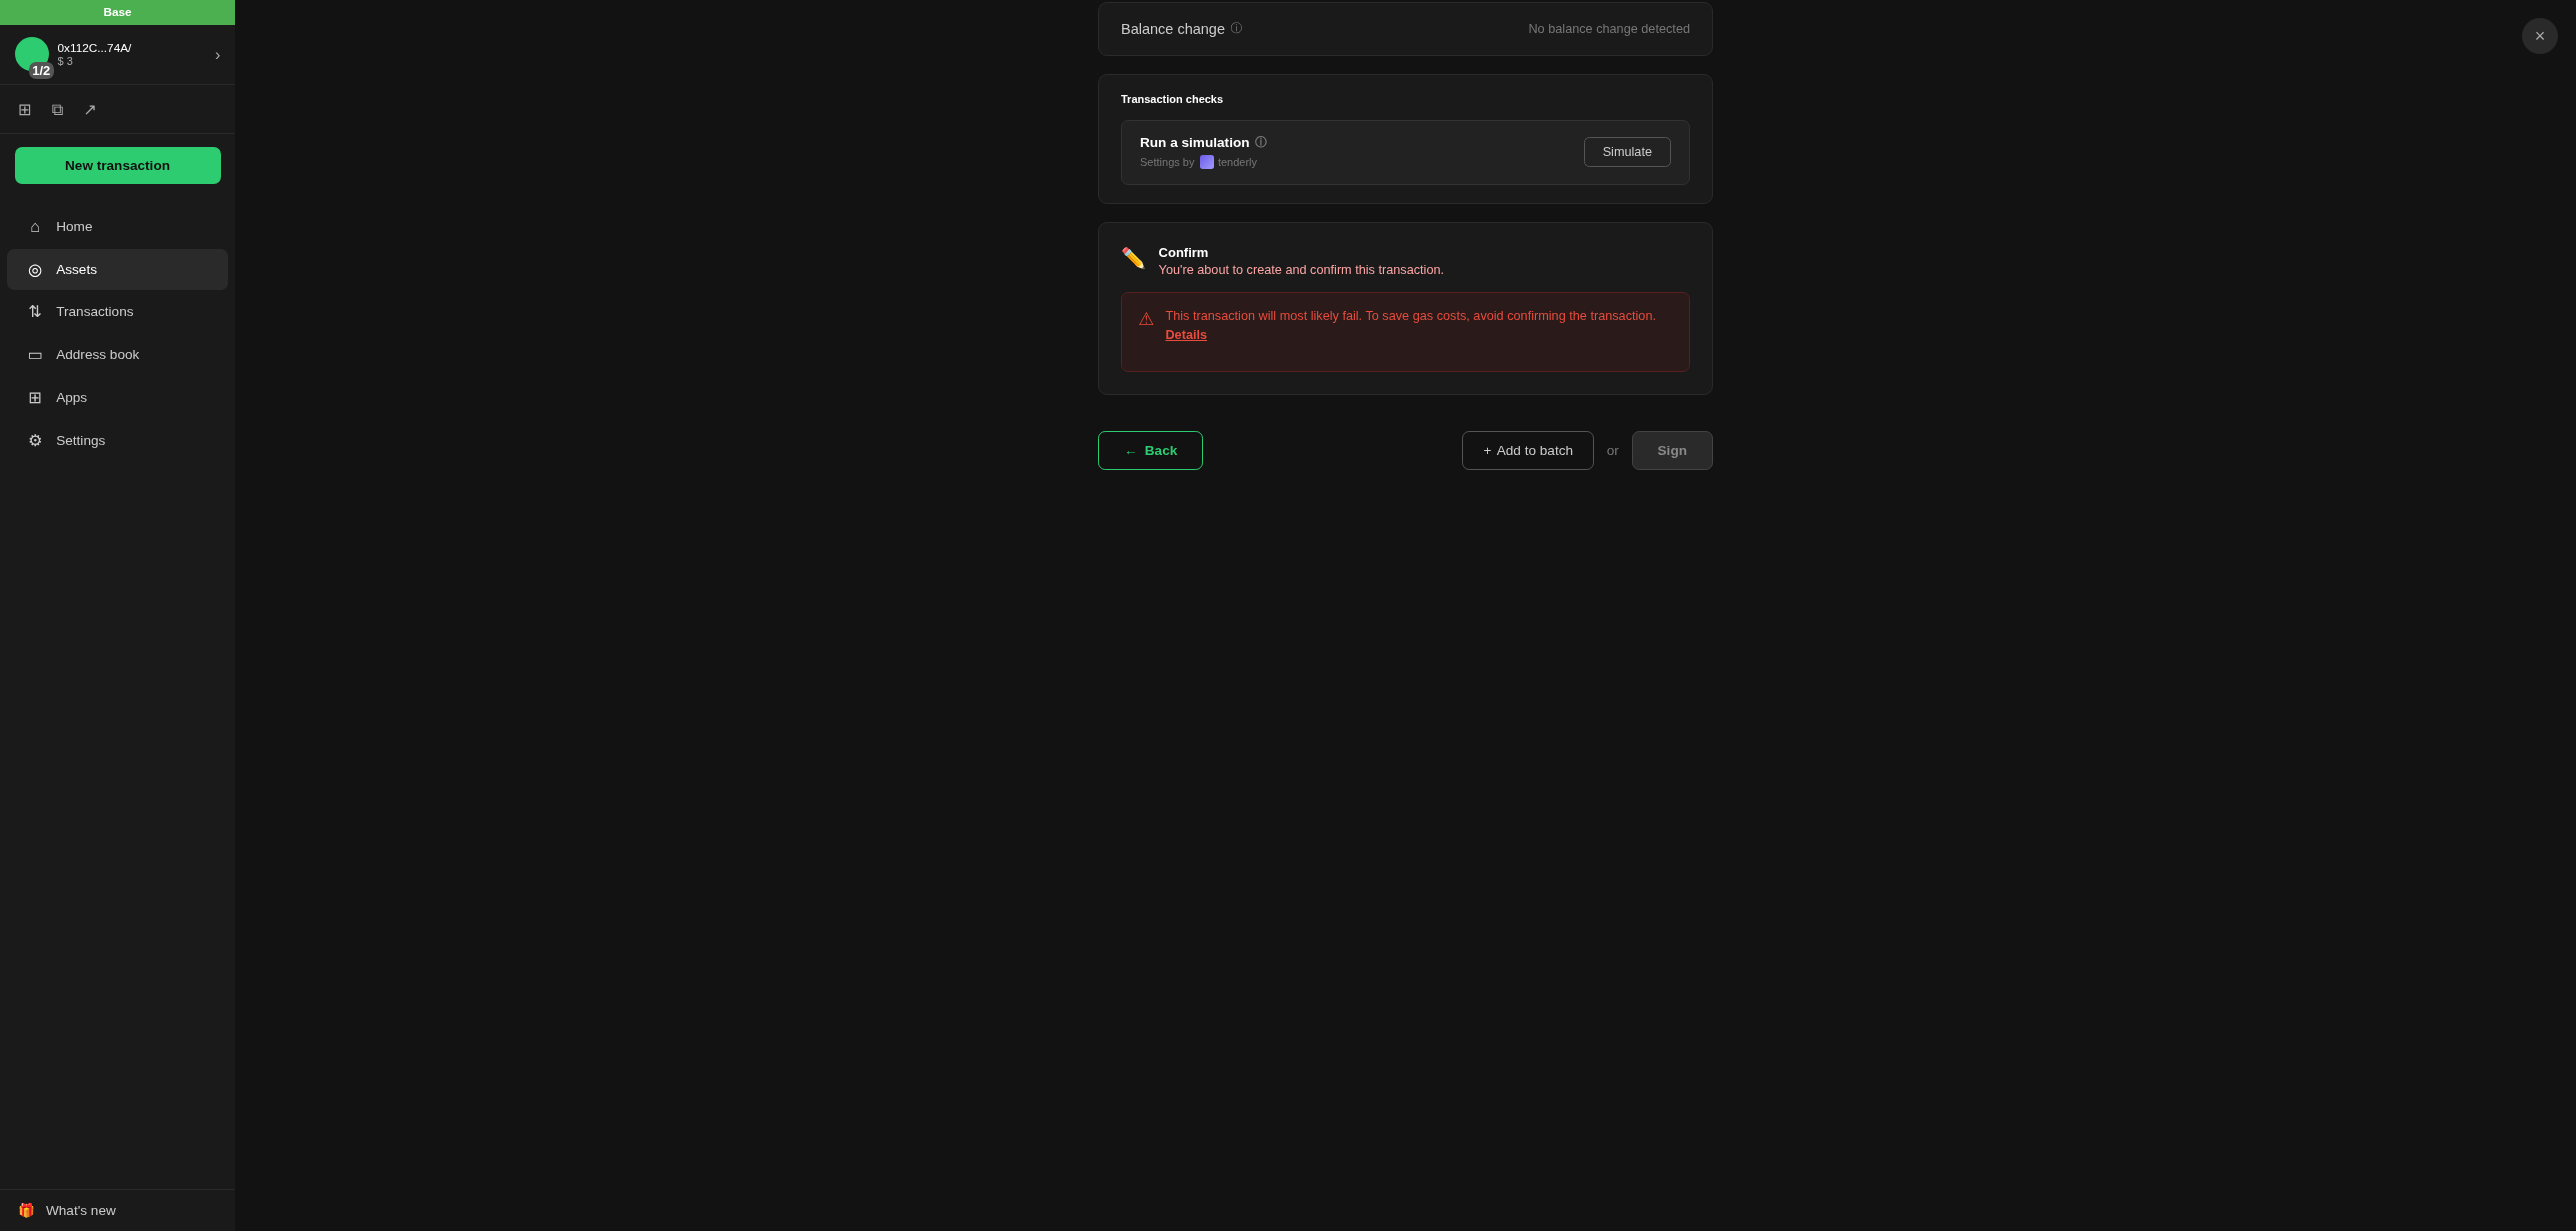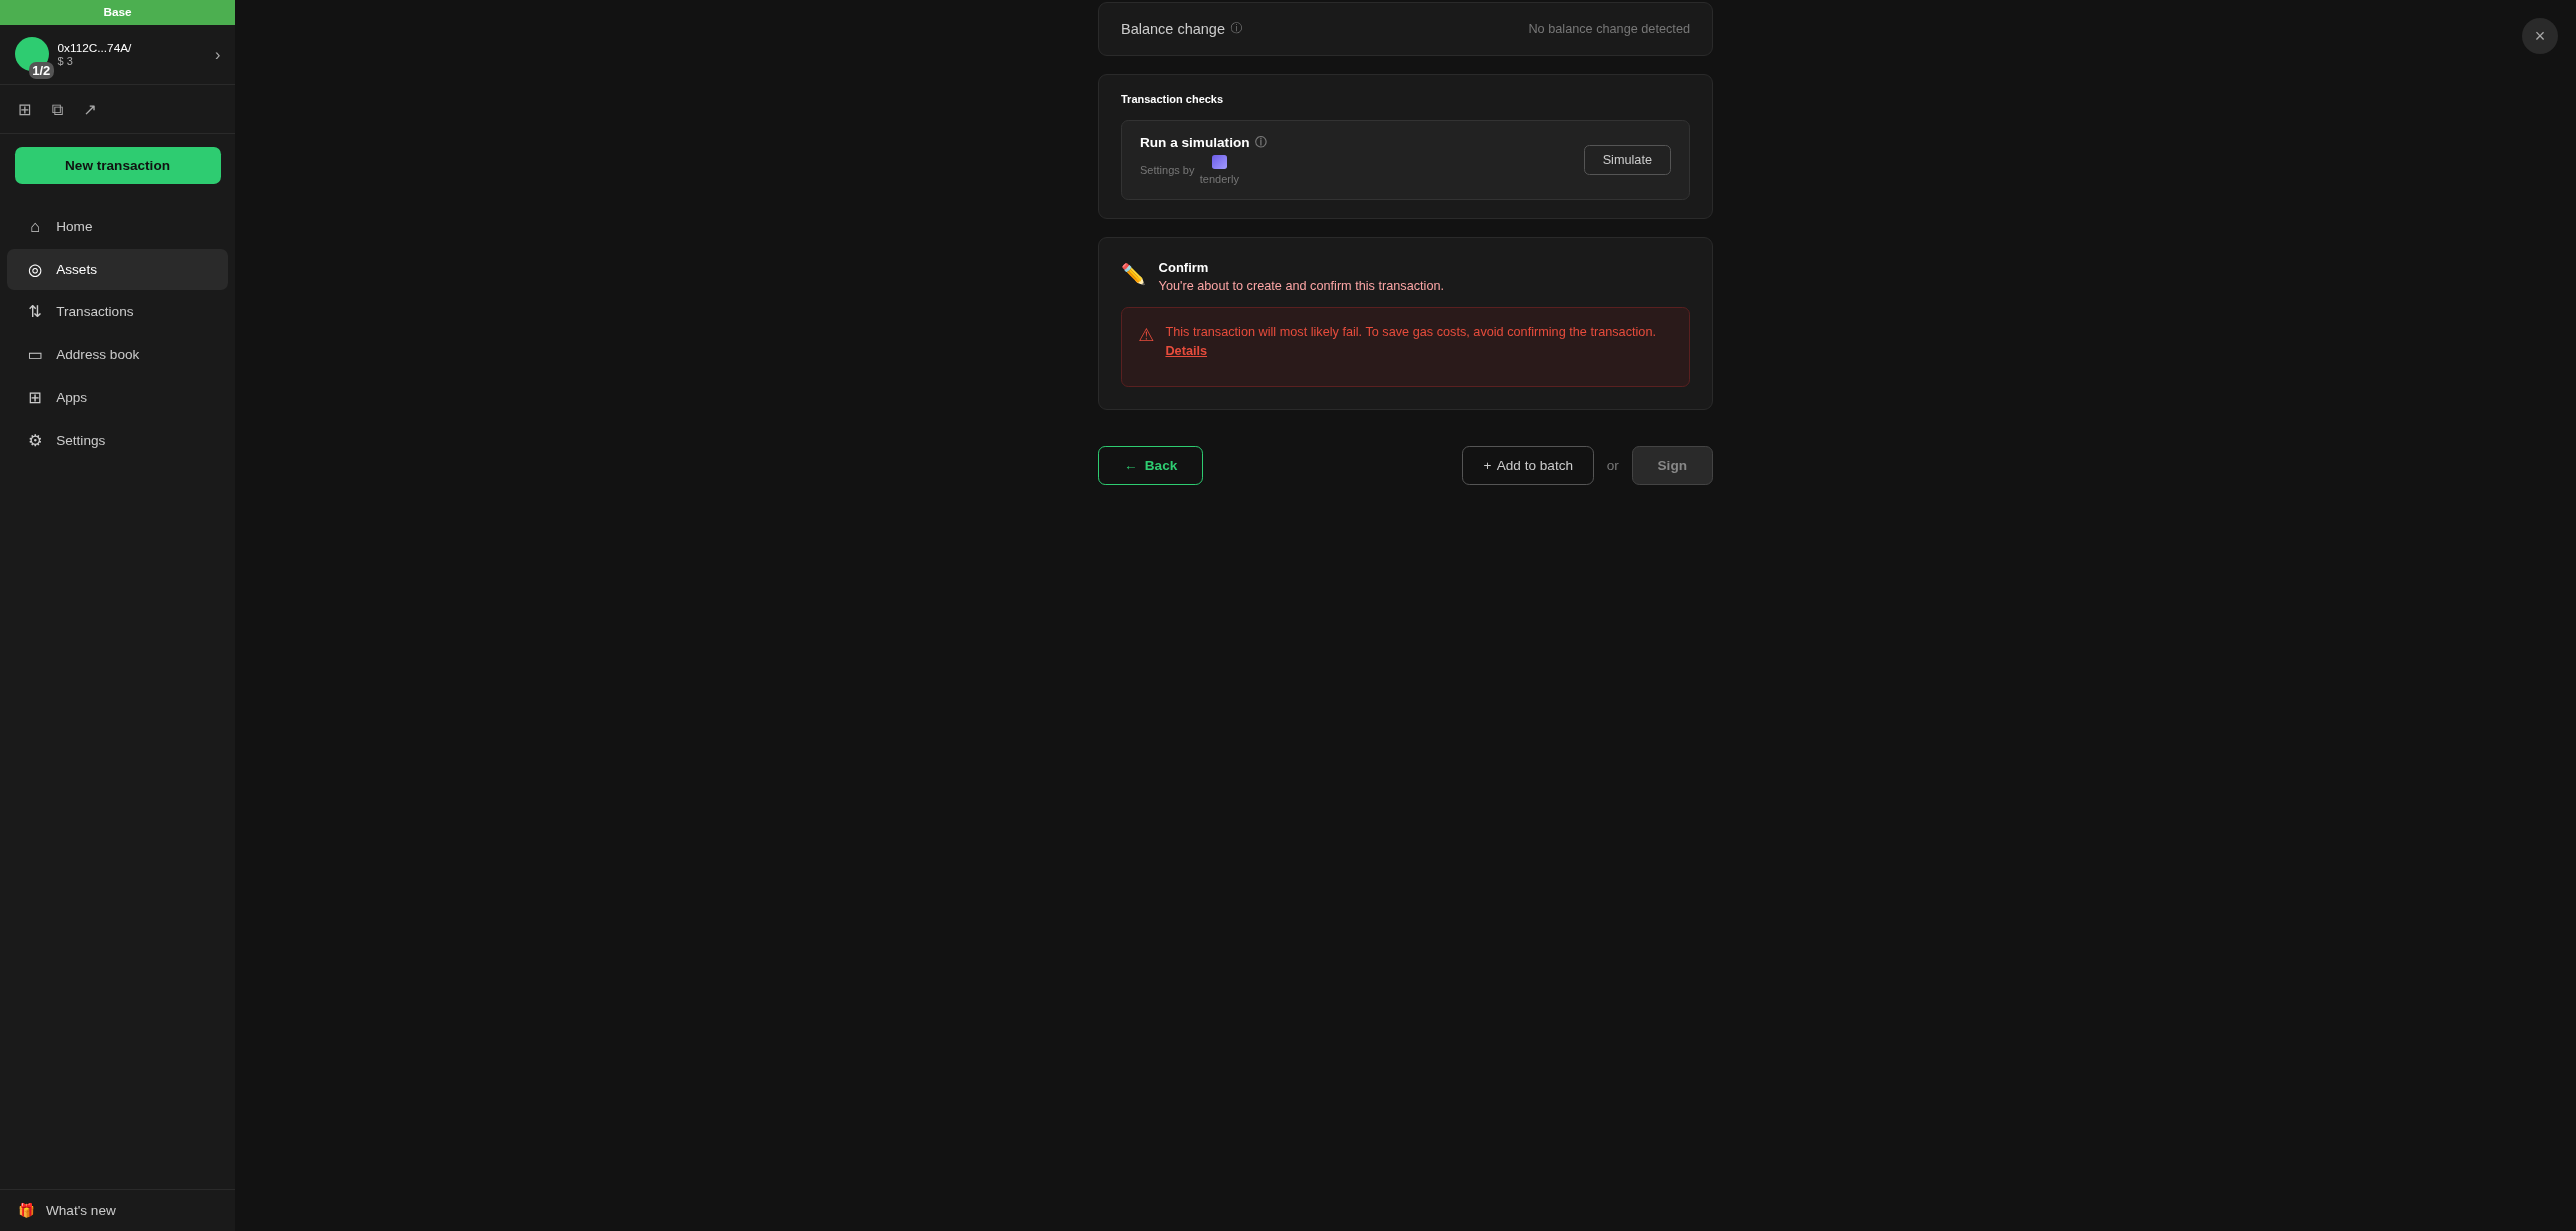--- a/index.html
+++ b/index.html
@@ -220,21 +220,20 @@
       color: #777;
       margin-top: 3.6px;
       display: flex;
       align-items: center;
       gap: 5.4px;
     }
     .tenderly-logo {
       display: inline-flex;
       align-items: center;
       gap: 3.6px;
-      flex-direction: column;
     }
     .tenderly-icon {
       width: 14.5px;
       height: 14.5px;
       background: linear-gradient(135deg, #6c5ce7, #a29bfe);
       border-radius: 2.7px;
       display: inline-block;
     }
     .simulate-btn {
       background: transparent;

